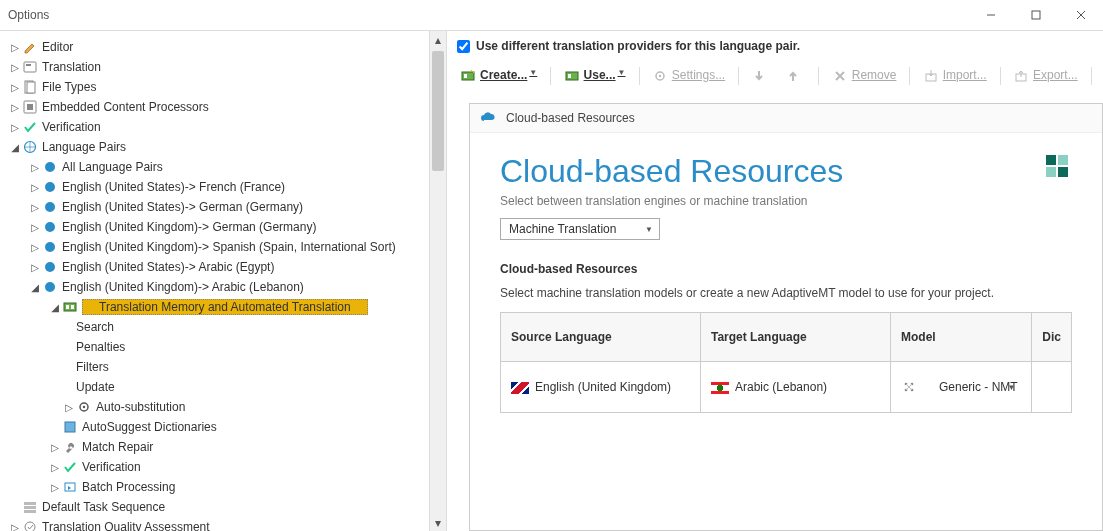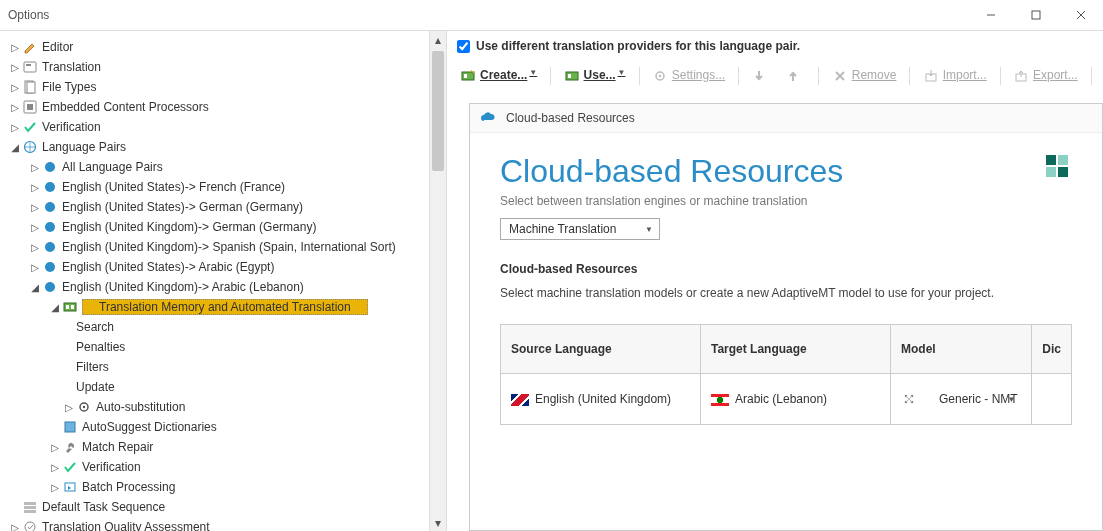--- a/index.html
+++ b/index.html
@@ -48,21 +48,21 @@
 
 
 .panel { margin:12px 0 0 22px; border:1px solid #ccc; flex:1; overflow:hidden; display:flex; flex-direction:column; }
 .panel-hdr { display:flex; align-items:center; gap:6px; padding:6px 10px; border-bottom:1px solid #eee; background:#fafafa; color:#444; }
 .panel-body { padding:20px 30px; overflow:auto; }
 .big-title { font-size:32px; font-weight:300; color:#2a8dc8; margin-bottom:4px; }
 .sub { color:#777; margin-bottom:10px; }
 .selectbox { border:1px solid #aaa; padding:3px 24px 3px 8px; display:inline-flex; align-items:center; position:relative; min-width:160px; }
 .selectbox .caret { position:absolute; right:6px; font-size:8px; color:#555; }
 .section-t { font-weight:bold; margin-top:22px; margin-bottom:10px; }
-.desc { color:#444; margin-bottom:24px; }
+.desc { color:#444; margin-bottom:12px; }
 
 .ctable { border:1px solid #ccc; border-collapse:collapse; width:100%; }
 .ctable th, .ctable td { border:1px solid #ccc; padding:17px 10px; text-align:left; font-weight:normal; }
 .ctable th { background:#f7f7f7; font-weight:bold; }
 .flag { width:18px; height:12px; display:inline-block; vertical-align:middle; margin-right:6px; }
 .flag-uk { background:linear-gradient(135deg,#00247d 25%,#fff 25% 35%,#cf142b 35% 65%,#fff 65% 75%,#00247d 75%); }
 .flag-lb { background:linear-gradient(#ed1c24 0 25%,#fff 25% 75%,#ed1c24 75%); position:relative; }
 .flag-lb::after{ content:""; position:absolute; left:5px; top:3px; width:8px; height:6px; background:radial-gradient(circle,#0a7e07 60%,transparent 61%); }
 .modelcell { display:flex; align-items:center; gap:18px; position:relative; }
 .modelcell .caret { position:absolute; right:6px; font-size:8px; color:#555; }

